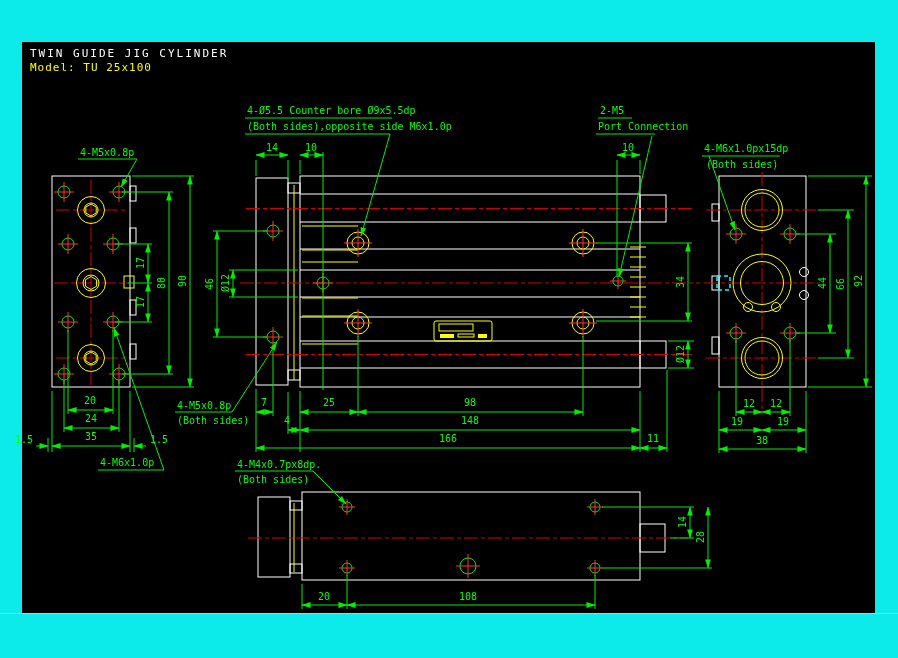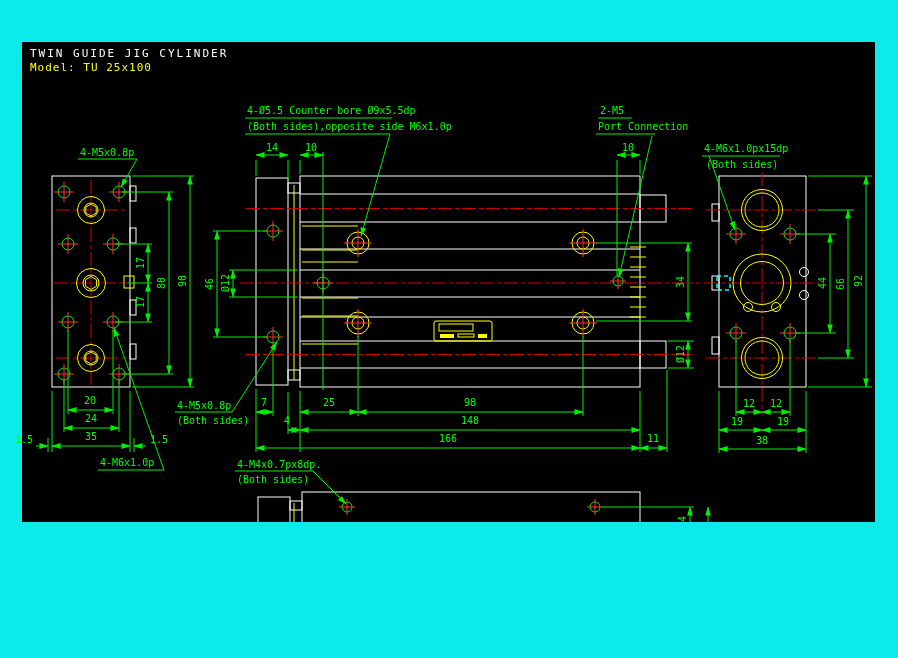--- a/index.html
+++ b/index.html
@@ -1,16 +1,16 @@
 <!DOCTYPE html>
 <html><head>
 <meta charset="utf-8">
 <style>
   html,body{margin:0;padding:0;background:#0ceaea;}
-  #stage{position:relative;width:898px;height:522px;background:#fef9c3;overflow:hidden;}
+  #stage{position:relative;width:898px;height:614px;background:#fef9c3;overflow:hidden;}
   svg{position:absolute;left:0;top:0;}
   .w{stroke:#ffffff;fill:none;stroke-width:1;}
   .g{stroke:#00ee00;fill:none;stroke-width:1;}
   .y{stroke:#ffff00;fill:none;stroke-width:1;}
   .yf{fill:#ffff00;stroke:none;}
   .r{stroke:#d40000;fill:none;stroke-width:1;stroke-dasharray:14 3 4 3;}
   .c{stroke:#00ffff;fill:none;stroke-width:1.5;stroke-dasharray:4 3;}
   .t{font-family:"DejaVu Sans Mono","Liberation Mono",monospace;font-size:10px;fill:#00ff00;}
   .tm{text-anchor:middle;}
   .title1{font-family:"DejaVu Sans Mono","Liberation Mono",monospace;font-size:11px;fill:#ffffff;letter-spacing:2px;}

